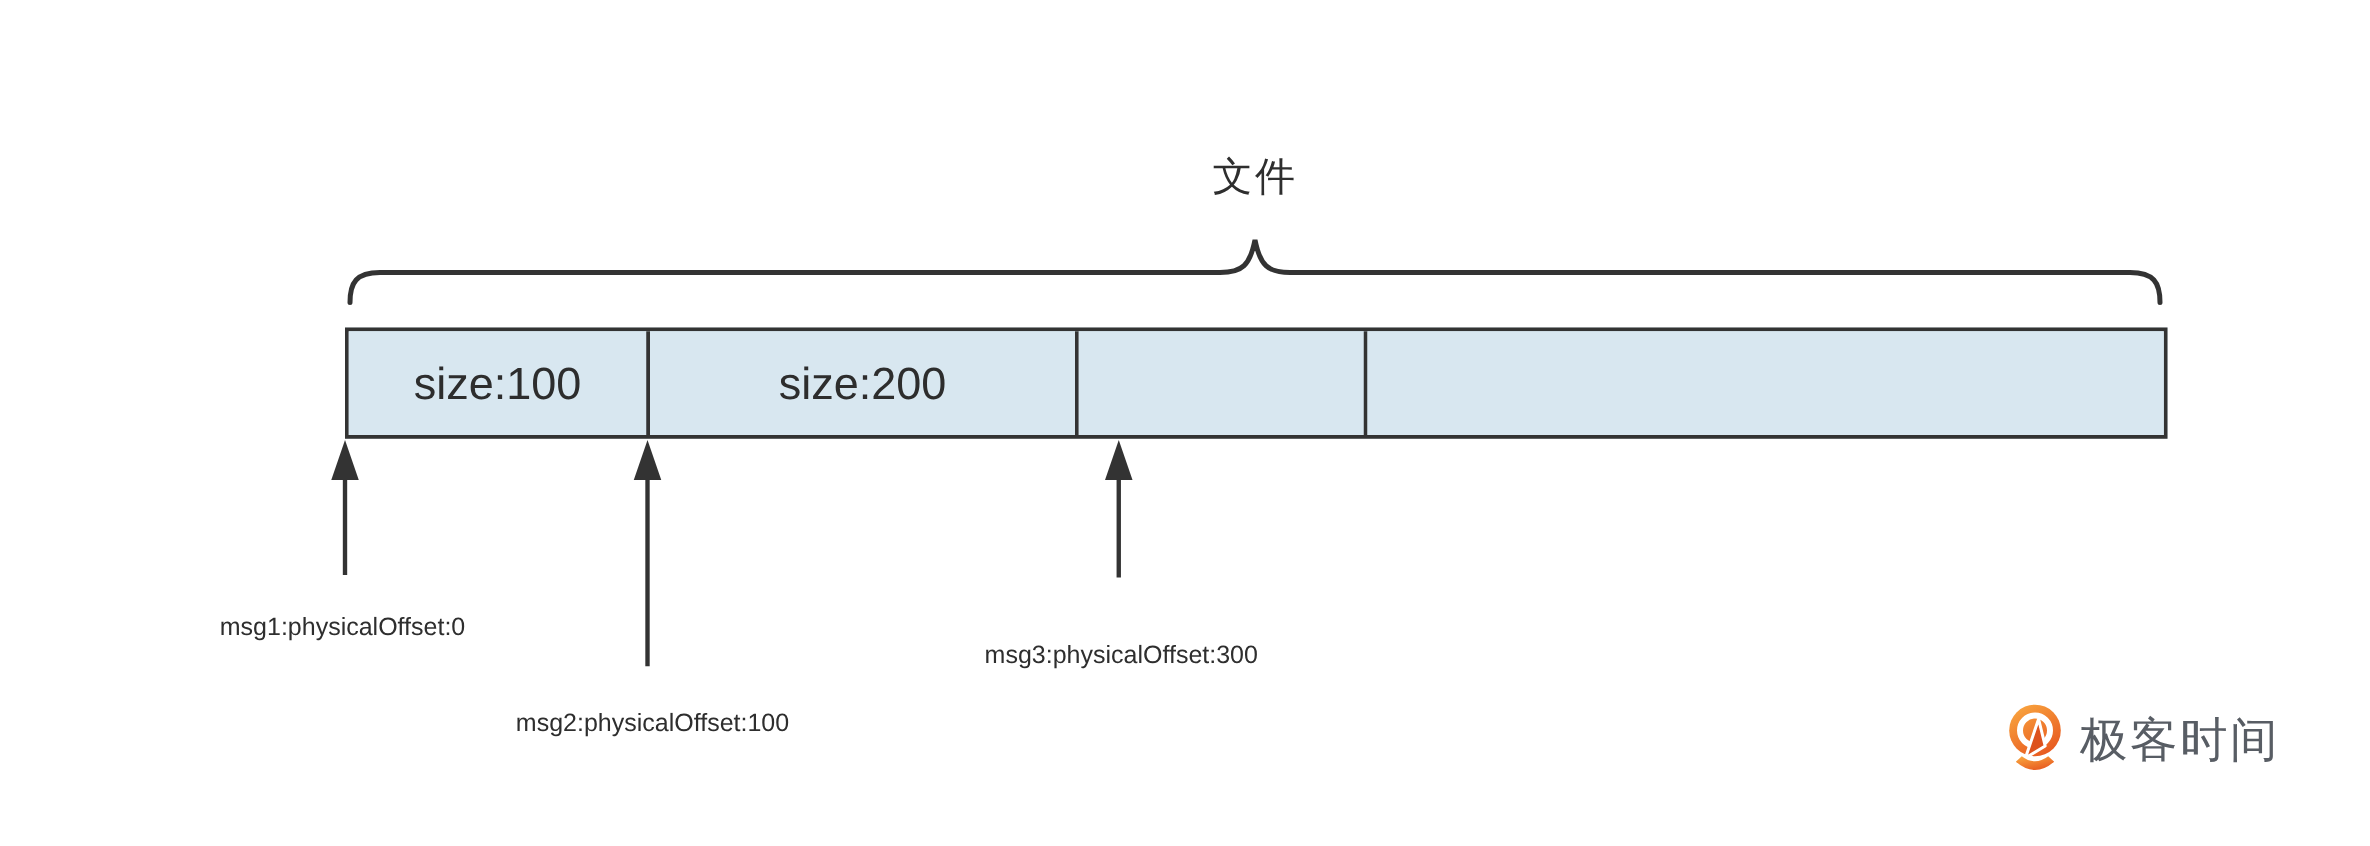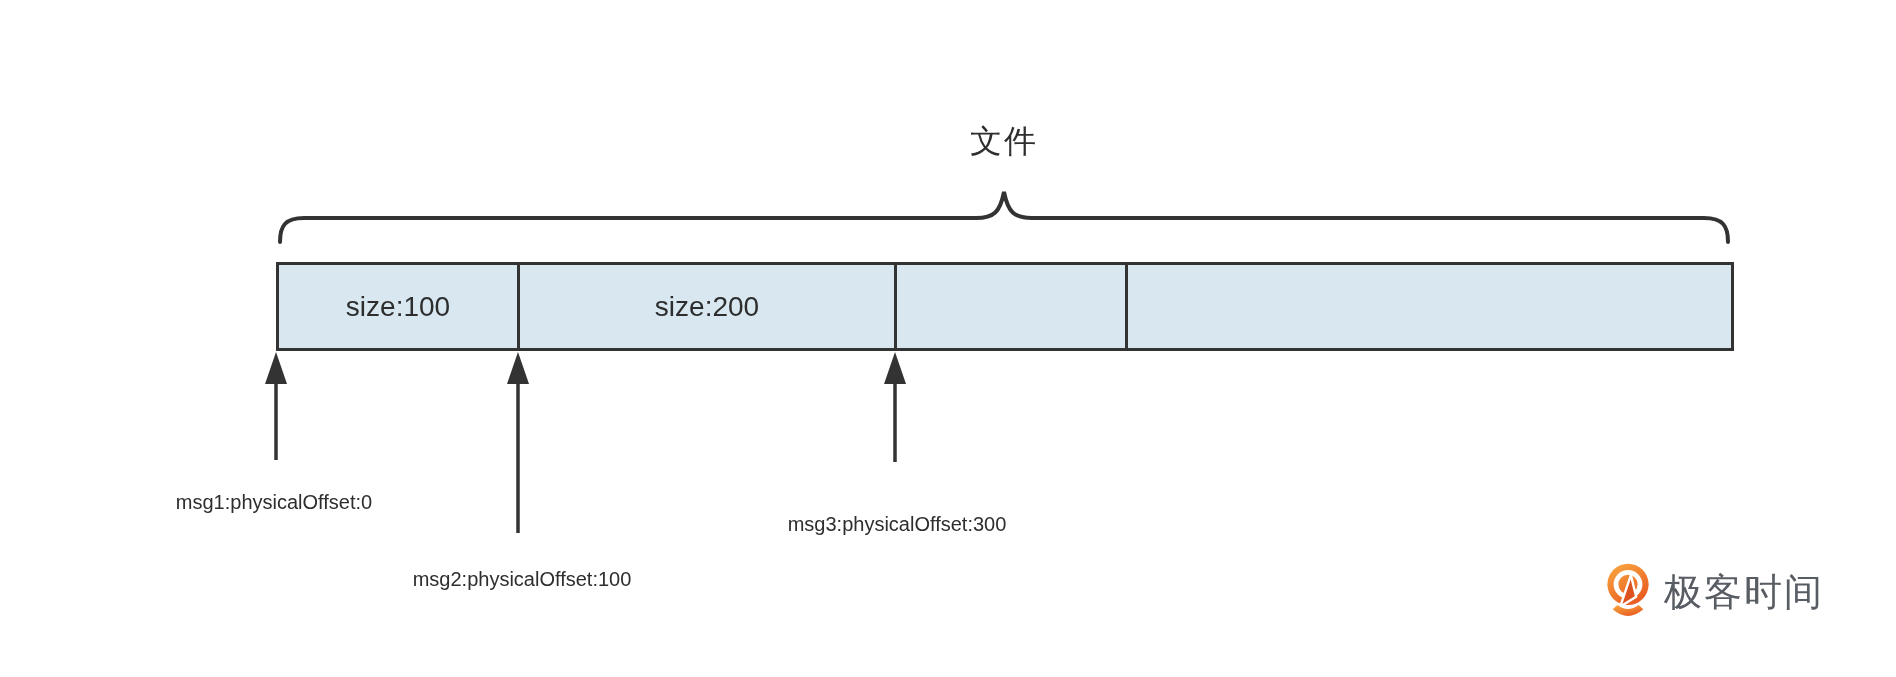--- a/index.html
+++ b/index.html
@@ -49,25 +49,25 @@
   .seg {
     height: 100%;
     display: flex;
     align-items: center;
     justify-content: center;
     background: #d8e7f0;
     border-right: 3px solid #333333;
   }
   .seg:last-child { border-right: none; }
   .seg-1 { width: 241px; }
-  .seg-2 { width: 377px; }
+  .seg-2 { width: 343px; }
   .seg-3 { width: 231px; }
   .seg-4 { flex: 1; }
   .seg-label {
-    font-size: 28px;
+    font-size: 36px;
     color: #2d2d2d;
     white-space: nowrap;
   }
 
   
   .marker-label {
     position: absolute;
     transform: translateX(-50%);
     font-size: 20px;
     color: #2e2e2e;

